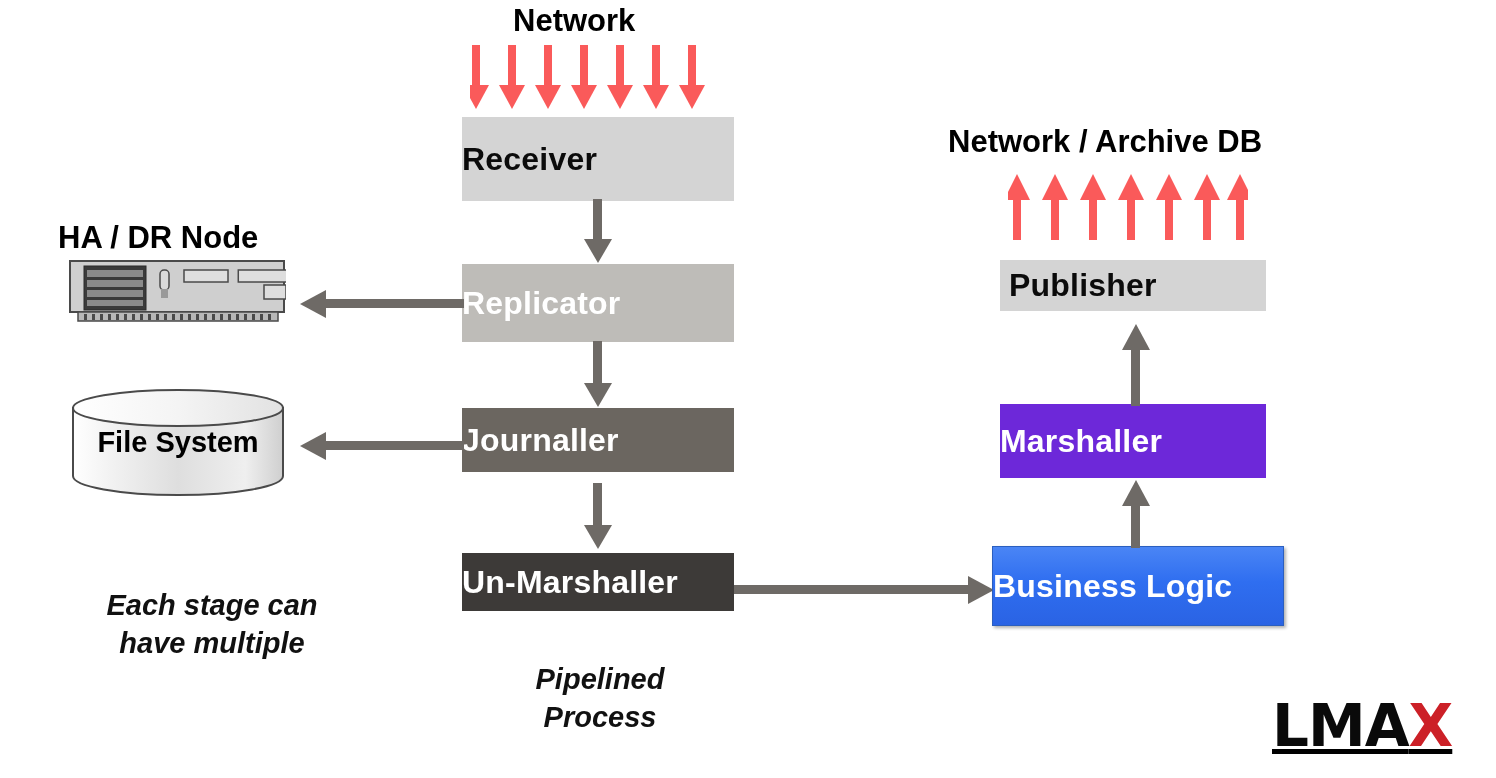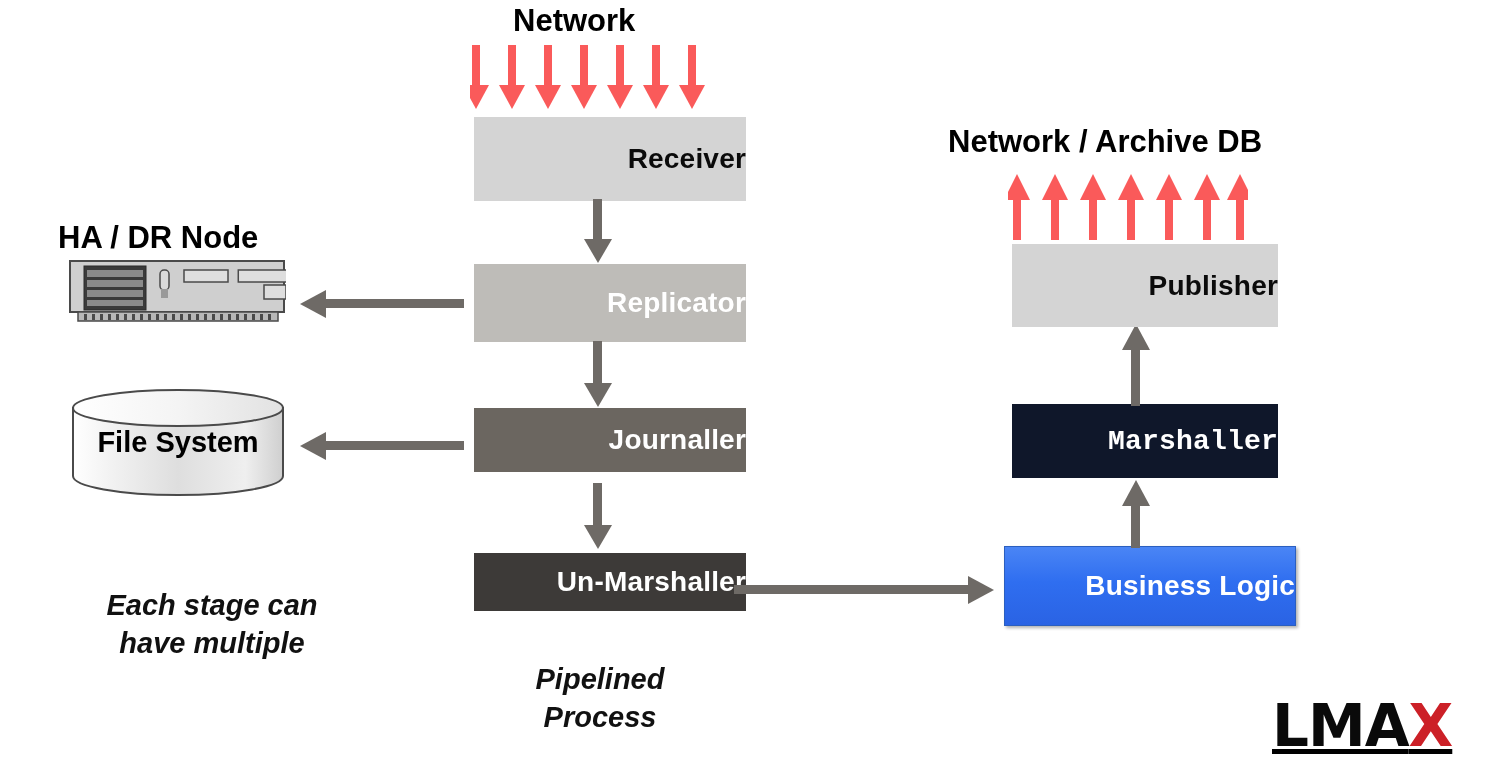--- a/index.html
+++ b/index.html
@@ -16,26 +16,25 @@
     height: 778px;
     background: #ffffff;
     overflow: hidden;
   }
   .abs { position: absolute; }
 
   
   .stage {
     display: flex;
     align-items: center;
-    justify-content: flex-end;
-    font-size: 28px;
+    justify-content: flex-start;
+    font-size: 32px;
     font-weight: bold;
     letter-spacing: 0.2px;
     box-sizing: border-box;
-    margin-left: 12px;
   }
   .stage-receiver {
     background: #d4d4d4;
     color: #0b0b0b;
   }
   .stage-replicator {
     background: #bebcb8;
     color: #ffffff;
   }
   .stage-journaller {
@@ -44,23 +43,22 @@
   }
   .stage-unmarshaller {
     background: #3d3a38;
     color: #ffffff;
   }
   .stage-publisher {
     background: #d4d4d4;
     color: #0b0b0b;
   }
   .stage-marshaller {
-    background: #0f172a;
-    color: #ffffff;
-    font-family: Liberation Mono, monospace;
+    background: #6d28d9;
+    color: #ffffff;
   }
   .stage-business {
     background: linear-gradient(180deg, #4a85f5 0%, #2f6ef0 45%, #2a63e4 100%);
     color: #ffffff;
     border: 1px solid #2b5fbf;
     box-shadow: 2px 2px 3px rgba(0,0,0,0.30);
   }
 
   
   .caption-bold {
@@ -298,21 +296,21 @@
     <span>Marshaller</span>
   </div>
 
   <svg class="abs gray-conn" style="left:1118px; top:322px;" width="36" height="84" viewBox="0 0 36 84">
     <g fill="#6e6a66">
       <rect x="13" y="24" width="9" height="60"></rect>
       <polygon points="4,28 32,28 18,2"></polygon>
     </g>
   </svg>
 
-  <div class="abs stage stage-publisher" style="left:1000px; top:244px; width:266px; height:83px;">
+  <div class="abs stage stage-publisher" style="left:1000px; top:260px; width:266px; height:51px;padding-left:9px;">
     <span>Publisher</span>
   </div>
 
   <svg class="abs" style="left:1008px; top:172px;" width="240" height="70" viewBox="0 0 240 70">
     <g fill="#fa5a5a">
       <g transform="translate(9,0)">
         <rect x="-4" y="22" width="8" height="46"></rect>
         <polygon points="-13,28 13,28 0,2"></polygon>
       </g>
       <g transform="translate(47,0)">

